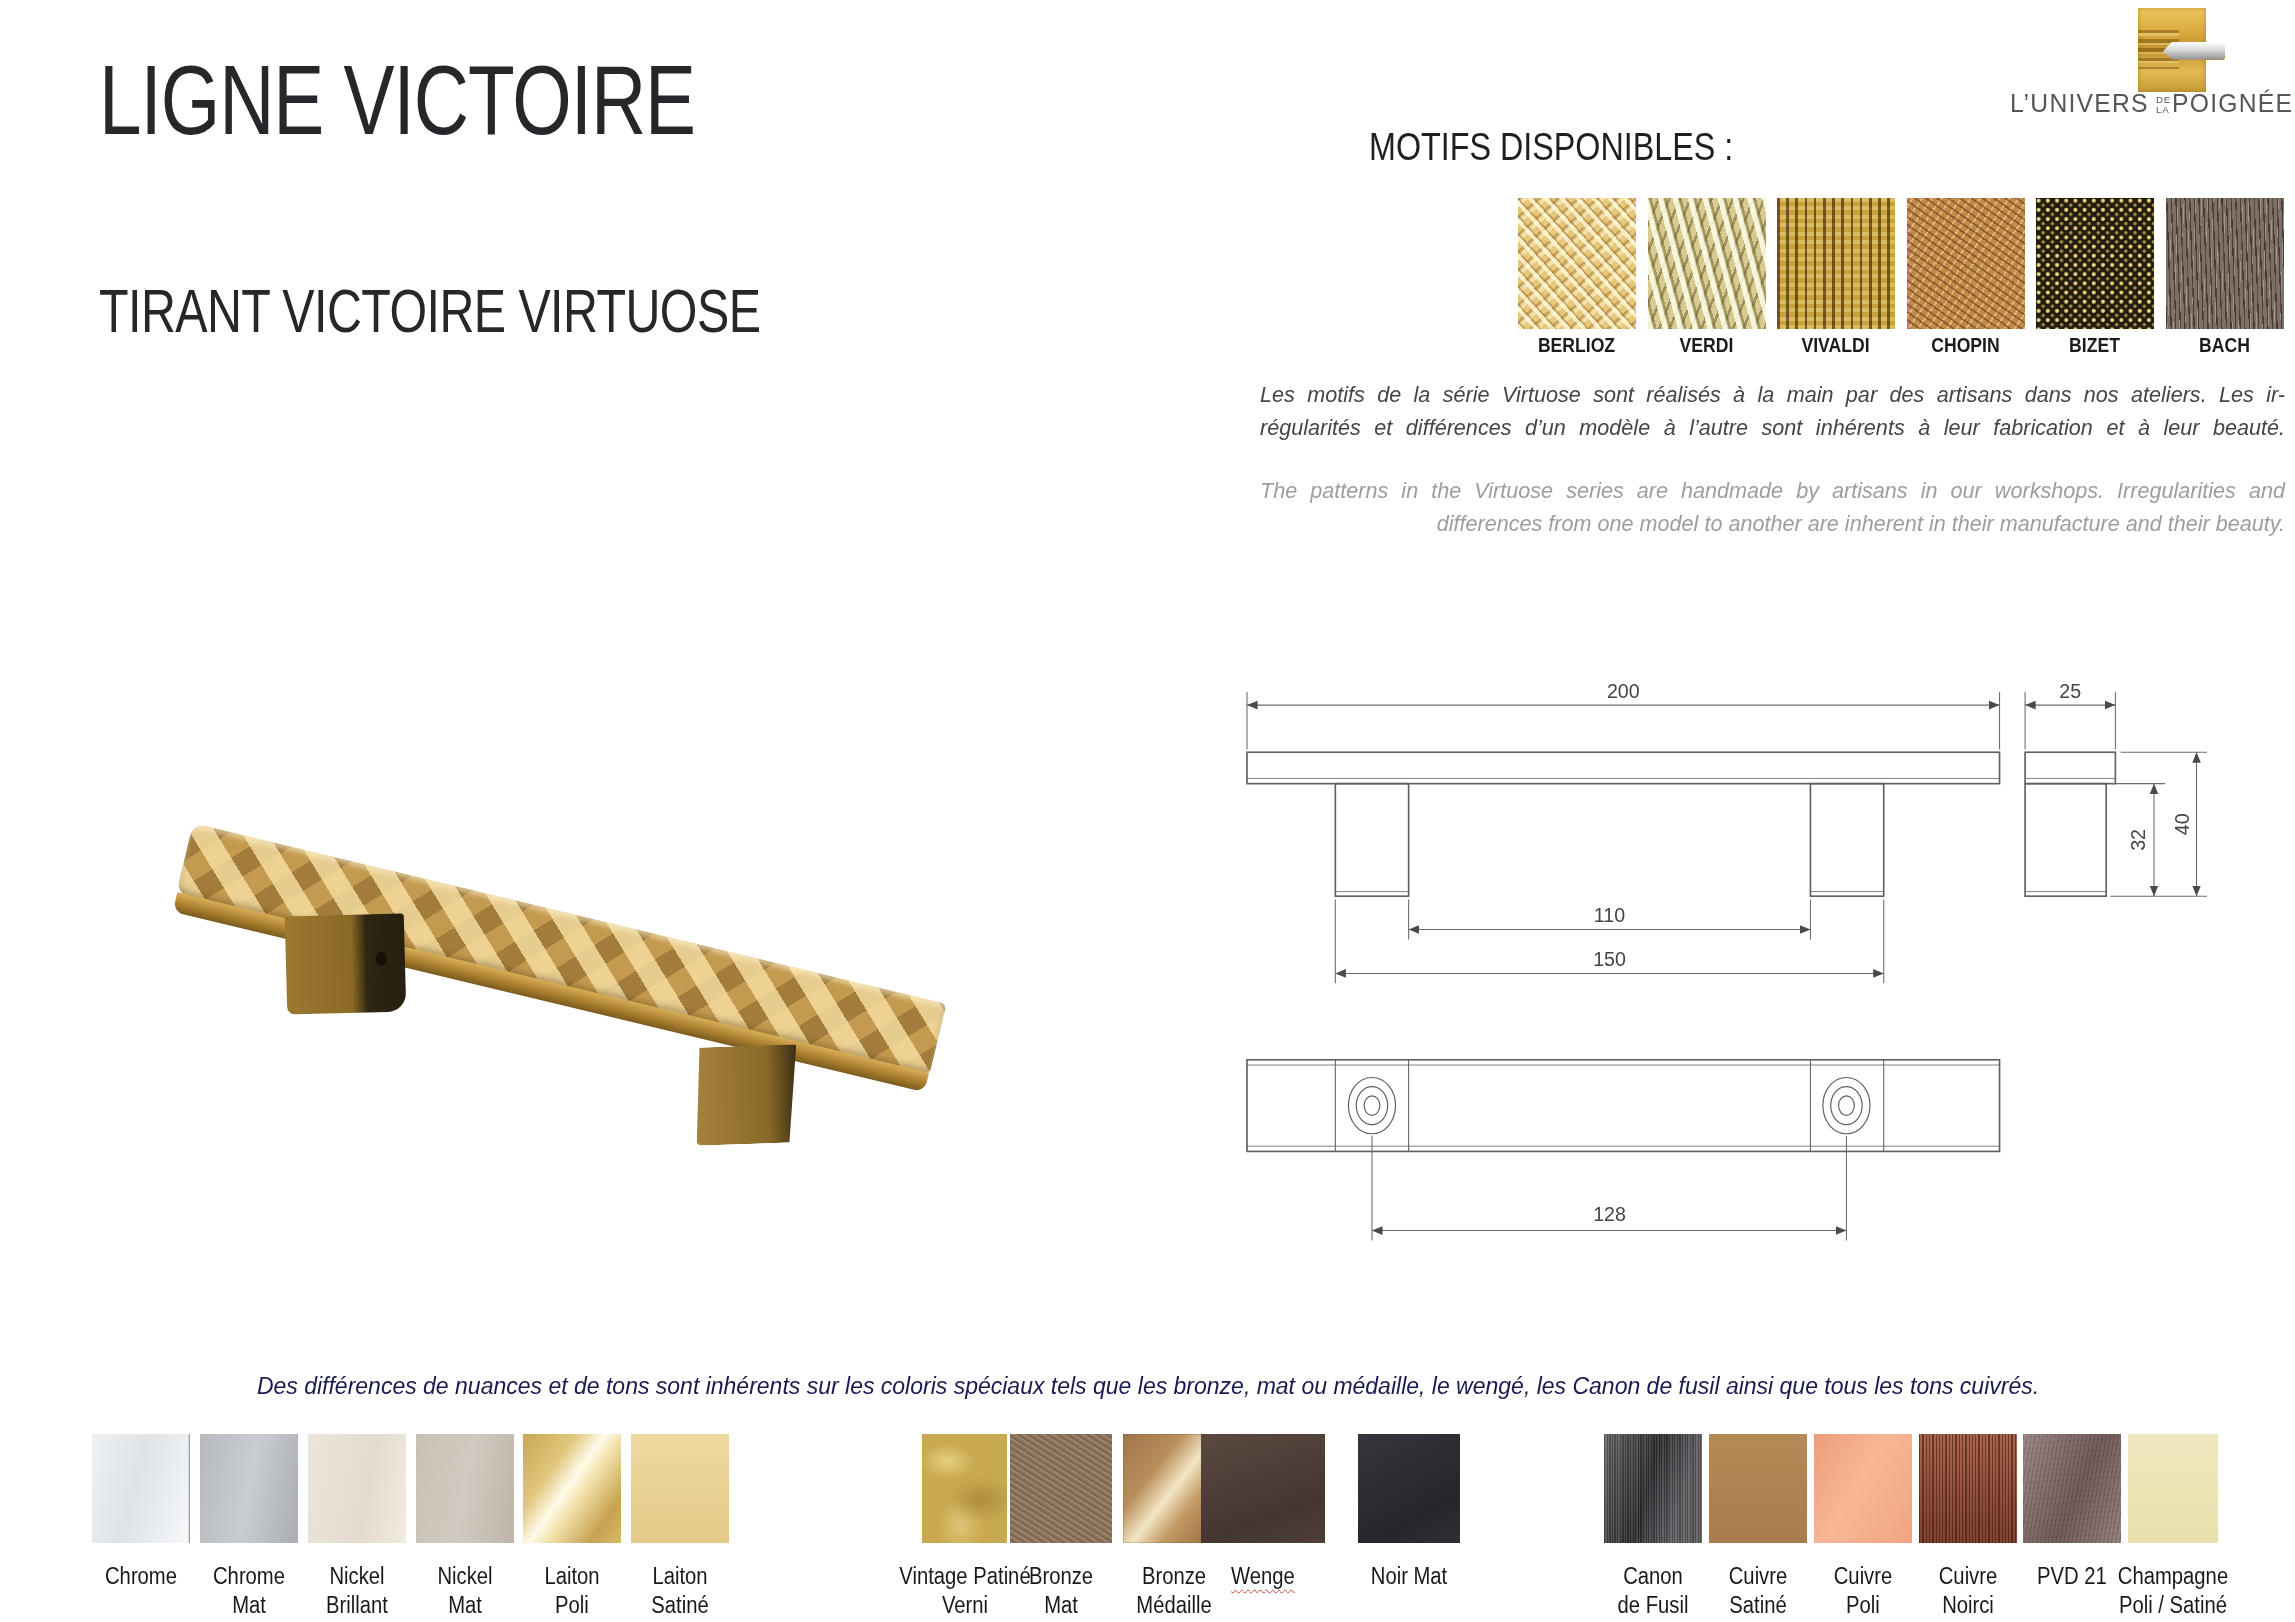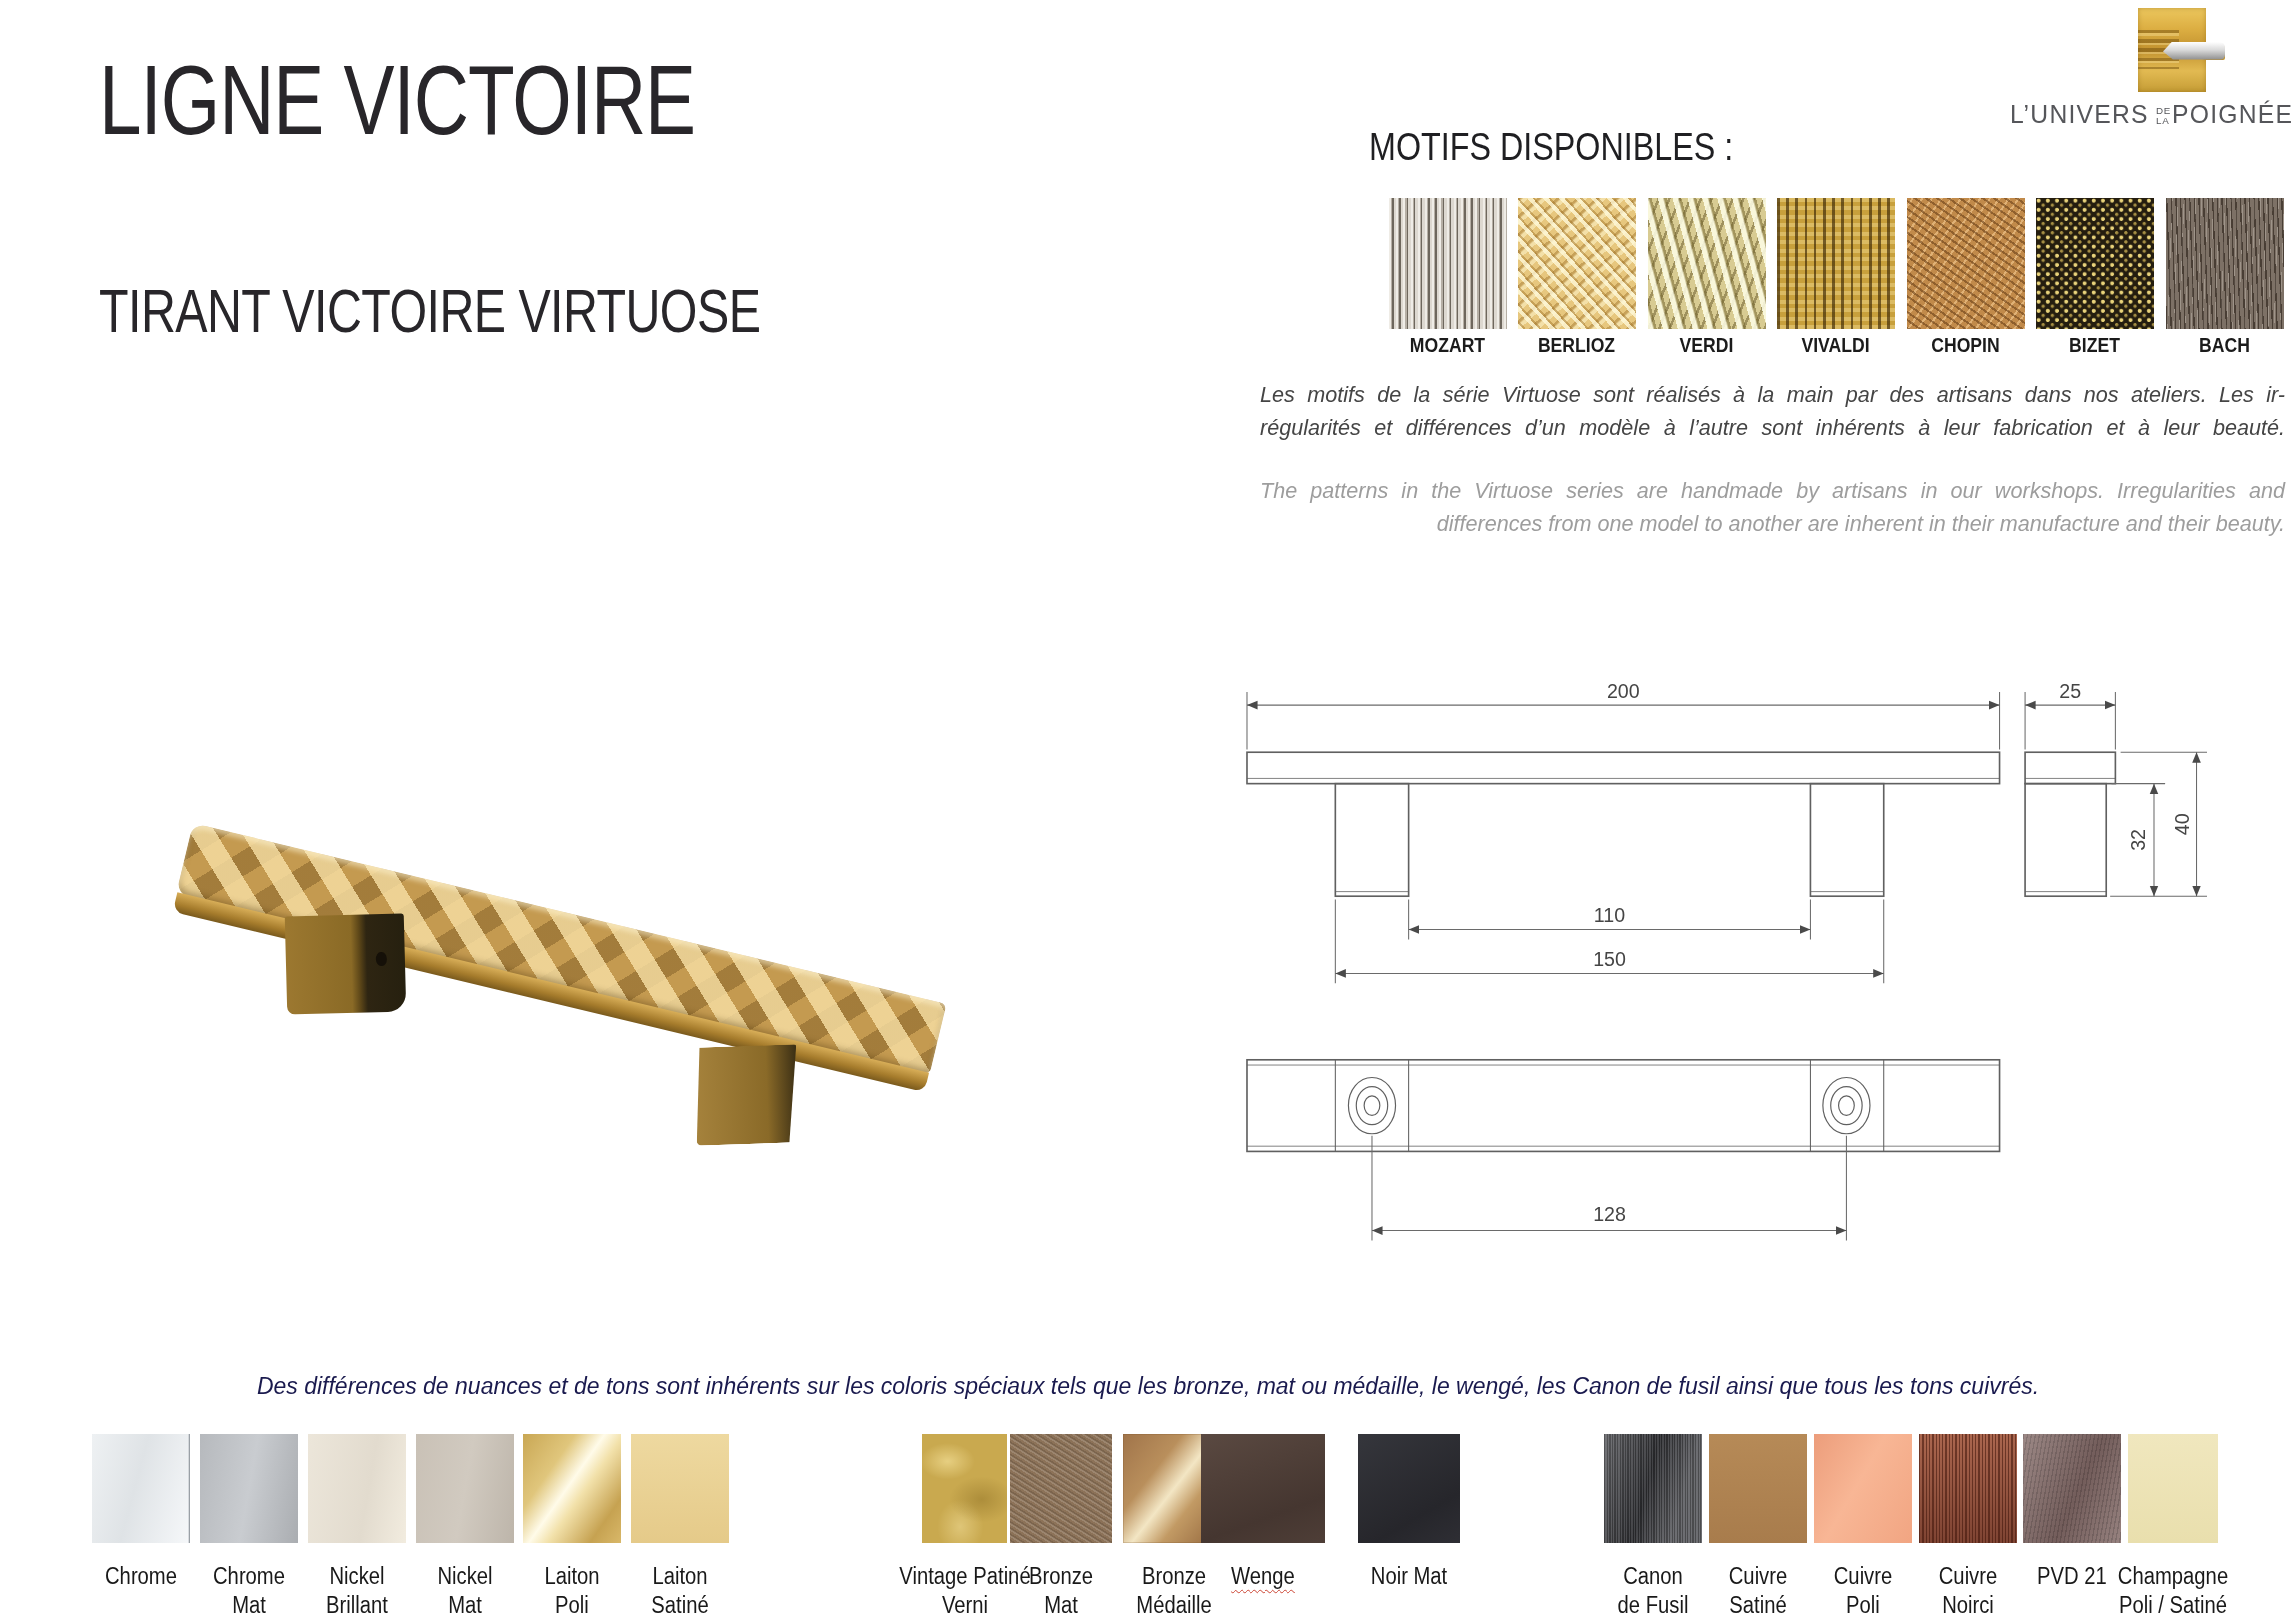--- a/index.html
+++ b/index.html
@@ -18,21 +18,21 @@
   
   .logo-icon{left:2138px;top:7.9px;width:68px;height:84px;
      background:linear-gradient(180deg,#ecc75e 0%,#dcae42 25%,#c2922f 50%,#e2ba52 75%,#c59c35 100%);
      box-shadow:inset 0 0 5.2px rgba(120,80,0,.4);}
   .logo-icon .ridges{position:absolute;left:0;top:22px;width:60%;height:39px;
      background:repeating-linear-gradient(180deg,rgba(105,70,8,.45) 0 3.3px,rgba(255,235,170,.35) 3.3px 5.9px,rgba(0,0,0,0) 5.9px 9.2px);}
   .logo-knob{position:absolute;left:65px;top:38px;width:22px;height:14.4px;background:linear-gradient(180deg,#e7c05a,#b98e2e);border-radius:2px;}
   .logo-handle{position:absolute;left:25px;top:34px;width:62px;height:17.7px;
      background:linear-gradient(180deg,#ffffff 0%,#d9d9d9 45%,#8d8d8d 100%);
      border-radius:2px 5.2px 5.2px 2px;clip-path:polygon(0 55%,14% 0,100% 0,100% 100%,16% 100%);}
-  .logo-text{left:2010px;top:88px;width:281px;display:flex;align-items:center;color:#55565a;margin-top:11px;}
+  .logo-text{left:2010px;top:88px;width:281px;display:flex;align-items:center;color:#55565a;}
   .logo-word{font-size:26px;letter-spacing:1.3px;transform:scaleX(.95);transform-origin:0 50%;white-space:nowrap;}
   .logo-stack{display:flex;flex-direction:column;font-size:9.8px;font-weight:400;line-height:9.8px;letter-spacing:0.7px;margin:2.6px 1.3px 0 0;}
 
   
   .motif{position:absolute;top:198px;width:118px;}
   .mchip{width:118px;height:131px;}
   .mlabel{position:absolute;top:136px;left:-19.6px;width:157px;text-align:center;
           font-size:20px;font-weight:700;color:#1b1b1b;}
   .sw-mozart{background-color:#cfc9c0;background-image:
      repeating-linear-gradient(90deg,#efece6 0 2px,#b6afa5 2px 3.3px,#6e675d 3.3px 4.6px,#ddd8d0 4.6px 7.2px);}
@@ -153,26 +153,20 @@
       <span>DE</span>
       <span>LA</span>
     </span>
     <span class="logo-word">POIGNÉE</span>
   </div>
 
   <div class="abs motifs-heading">
     <span class="cx85">MOTIFS DISPONIBLES :</span>
   </div>
 
-  <div class="motif" style="left:1389px">
-    <div class="mchip sw-mozart"></div>
-    <div class="mlabel">
-        <span class="cline">MOZART</span>
-      </div>
-  </div>
   <div class="motif" style="left:1518px">
     <div class="mchip sw-berlioz"></div>
     <div class="mlabel">
         <span class="cline">BERLIOZ</span>
       </div>
   </div>
   <div class="motif" style="left:1648px">
     <div class="mchip sw-verdi"></div>
     <div class="mlabel">
         <span class="cline">VERDI</span>

